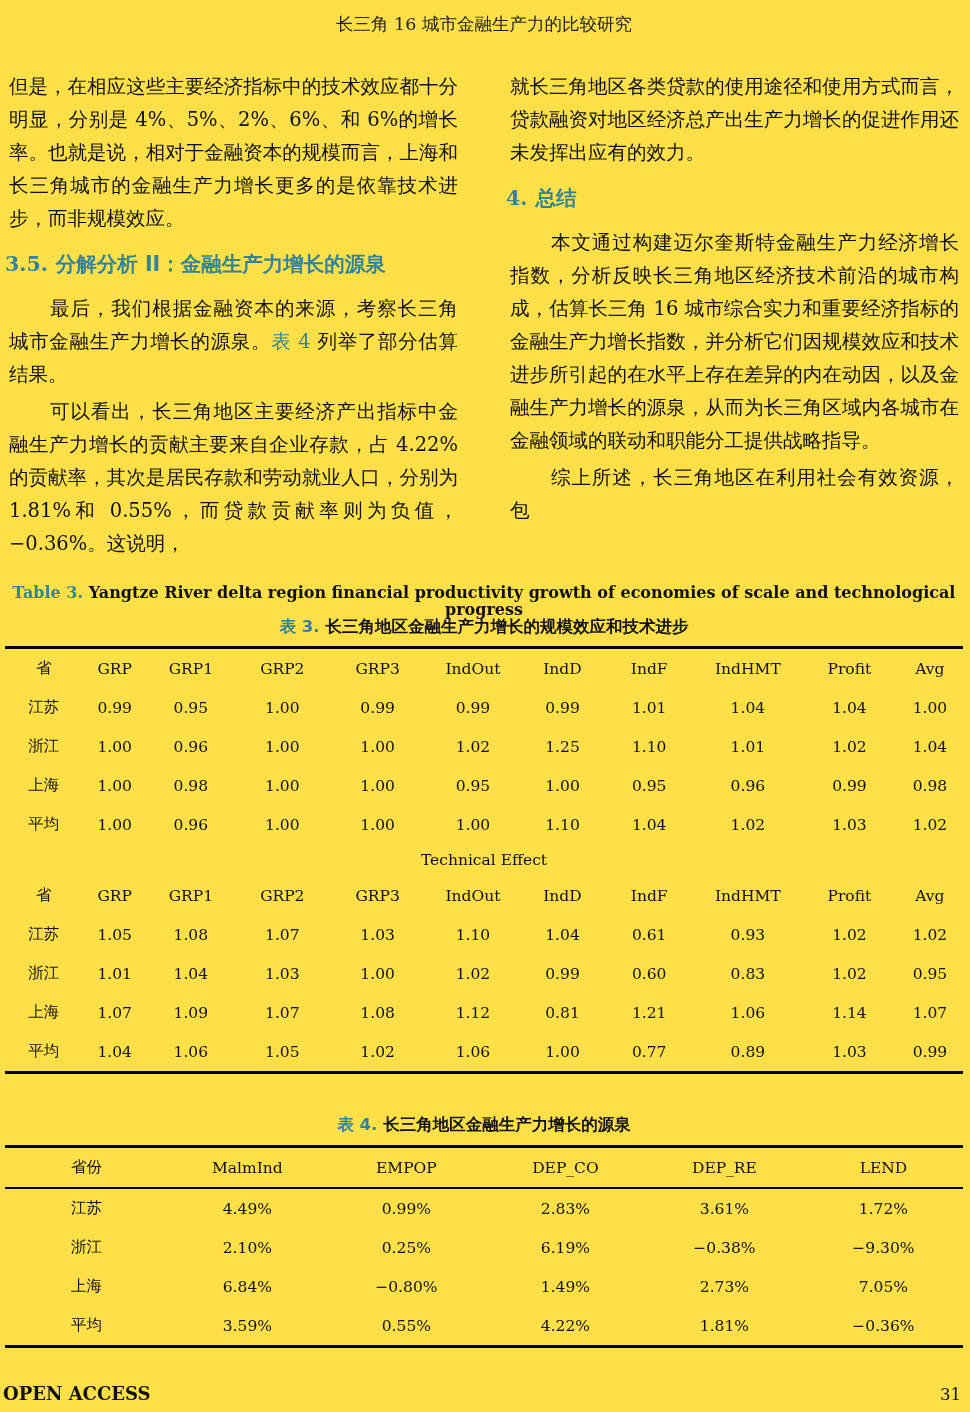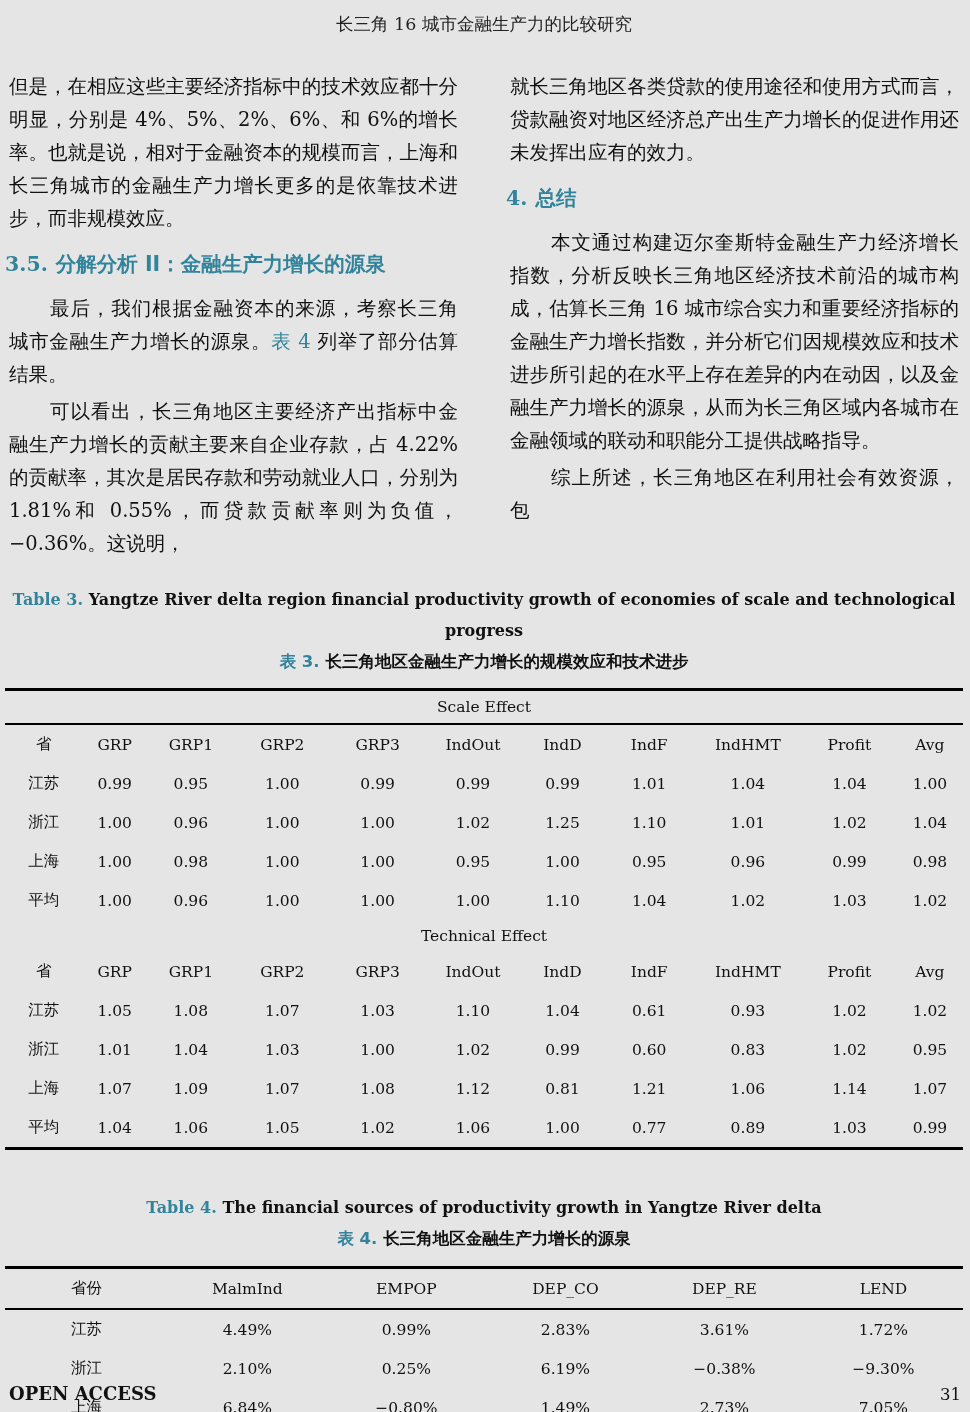--- a/index.html
+++ b/index.html
@@ -1,55 +1,55 @@
 <!DOCTYPE html>
 <html><head>
 <meta charset="utf-8">
 <style>
   html,body { margin:0; padding:0; background:#ffffff; }
   .page {
-    width:970px; height:1412px; position:relative; background:#e5e5e5;
+    width:970px; height:1412px; position:relative; background:#fde047;
     font-family:"DejaVu Serif","Liberation Serif",serif; color:#111;
     overflow:hidden;
   }
   .content { padding:6px 7px 0 5px; }
   .doc-title { text-align:center; font-size:17.5px; margin:6px 0 30px 0; color:#222; }
   .cols { display:flex; justify-content:space-between; }
   .col { width:457px; font-size:19.5px; line-height:33px; text-align:justify; }
   .col p { margin:4px; }
   .col p.indent { text-indent:2.1em; }
   h2.sec {
     margin:14px 0 13px 0; font-size:20.5px; line-height:30px;
     color:var(--accent); font-weight:bold;
   }
   h2.sec .secnum { font-family:"DejaVu Serif","Liberation Serif",serif; margin-right:8px; }
   h2.sec .sectext { font-family:"DejaVu Sans","Liberation Sans",sans-serif; }
   .ref-link { color:var(--accent); }
 
-  .tcap { text-align:center; line-height:31px; }
+  .tcap { text-align:center; line-height:17px; }
   .tcap-3 { margin-top:20px; }
   .tcap-4 { margin-top:42px; }
   .cap-en { font-size:16px; font-weight:bold; }
   .cap-zh { font-size:16.5px; font-weight:bold; font-family:"DejaVu Sans","Liberation Sans",sans-serif; }
   .cap-label { color:var(--accent); font-weight:bold; }
 
   table.datatable {
     width:958px; border-collapse:collapse; table-layout:fixed;
     font-size:15.5px; color:#111;
     border-top:3px solid #000; border-bottom:3px solid #000;
   }
   table.datatable td, table.datatable th { text-align:center; font-weight:normal; padding:9px 0; }
   .table3 { margin-top:11px; }
   .table4 { margin-top:12px; }
   tr.section-row td { padding:7px 0; }
   tr.rule-below td, .table4 thead tr th { border-bottom:2px solid #000; }
   .note { font-size:14.5px; margin:14px 0 0 0; color:#111; }
 
   .footer {
-    position:absolute; left:9px; right:9px; bottom:8px;
+    position:absolute; left:3px; right:9px; bottom:8px;
     display:flex; justify-content:space-between; align-items:baseline;
   }
   .open-access { font-weight:bold; font-size:18px; }
   .page-num { font-size:16.5px; }
   :root { --accent:#31849B; }
 </style>
 </head>
 <body>
 
 <div class="page">
@@ -85,23 +85,20 @@
           <col style="width:9.9%">
         <col style="width:10%">
           <col style="width:9.9%">
           <col style="width:8.8%">
           <col style="width:9.3%">
         <col style="width:11.3%">
           <col style="width:9.9%">
           <col style="width:6.9%">
       </colgroup>
       <tbody>
-        <tr class="section-row rule-below">
-            <td colspan="11">Scale Effect</td>
-          </tr>
         <tr class="head-row">
             <td>省</td>
             <td>GRP</td>
             <td>GRP1</td>
             <td>GRP2</td>
             <td>GRP3</td>
             <td>IndOut</td>
             <td>IndD</td>
             <td>IndF</td>
             <td>IndHMT</td>
@@ -231,21 +228,20 @@
             <td>1.00</td>
             <td>0.77</td>
             <td>0.89</td>
             <td>1.03</td>
             <td>0.99</td>
           </tr>
         </tbody>
     </table>
 
     <div class="tcap tcap-4">
-      <div class="cap-en"><span class="cap-label">Table 4.</span> <span>The financial sources of productivity growth in Yangtze River delta</span></div>
       <div class="cap-zh"><span class="cap-label">表 4.</span> <span>长三角地区金融生产力增长的源泉</span></div>
     </div>
 
     <table class="datatable table4">
       <colgroup>
         <col style="width:17%">
           <col style="width:16.6%">
           <col style="width:16.6%">
         <col style="width:16.6%">
           <col style="width:16.6%">

